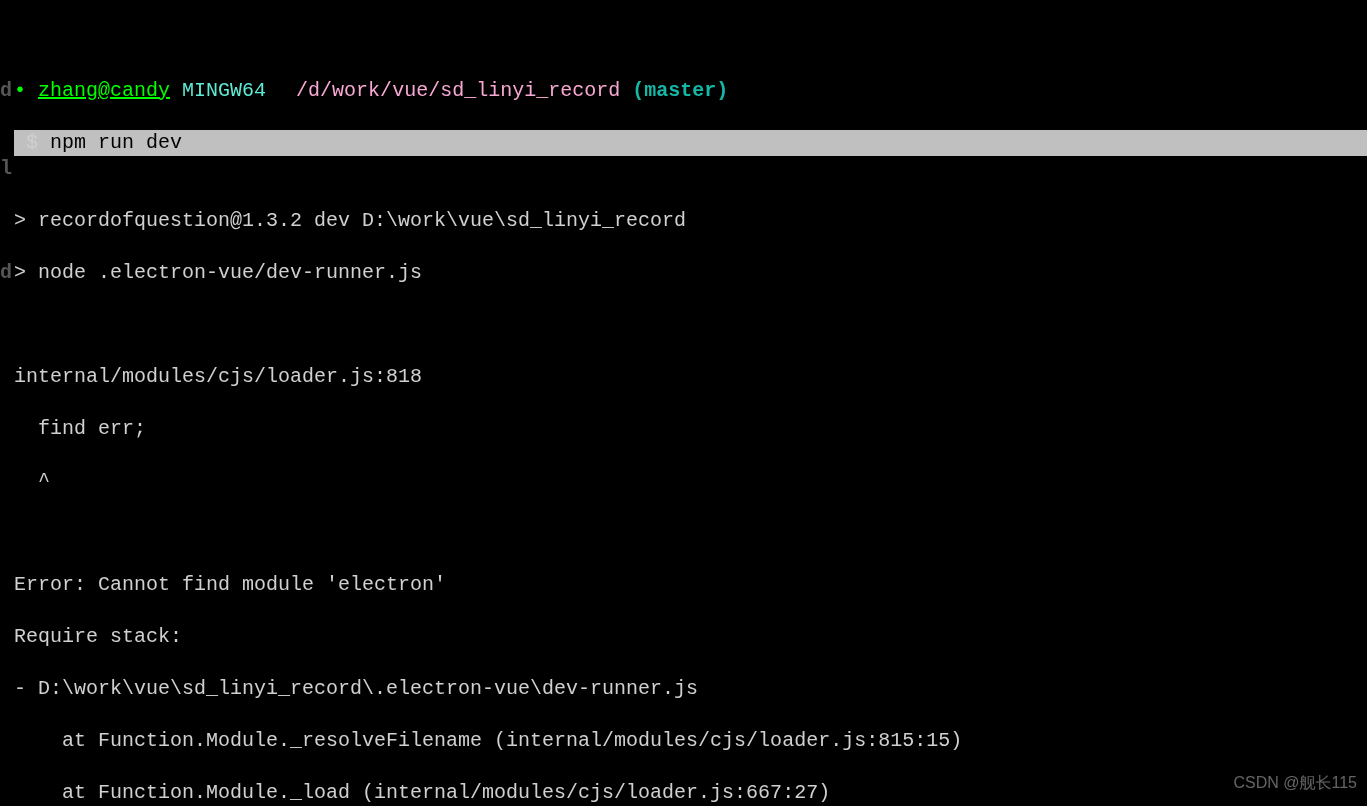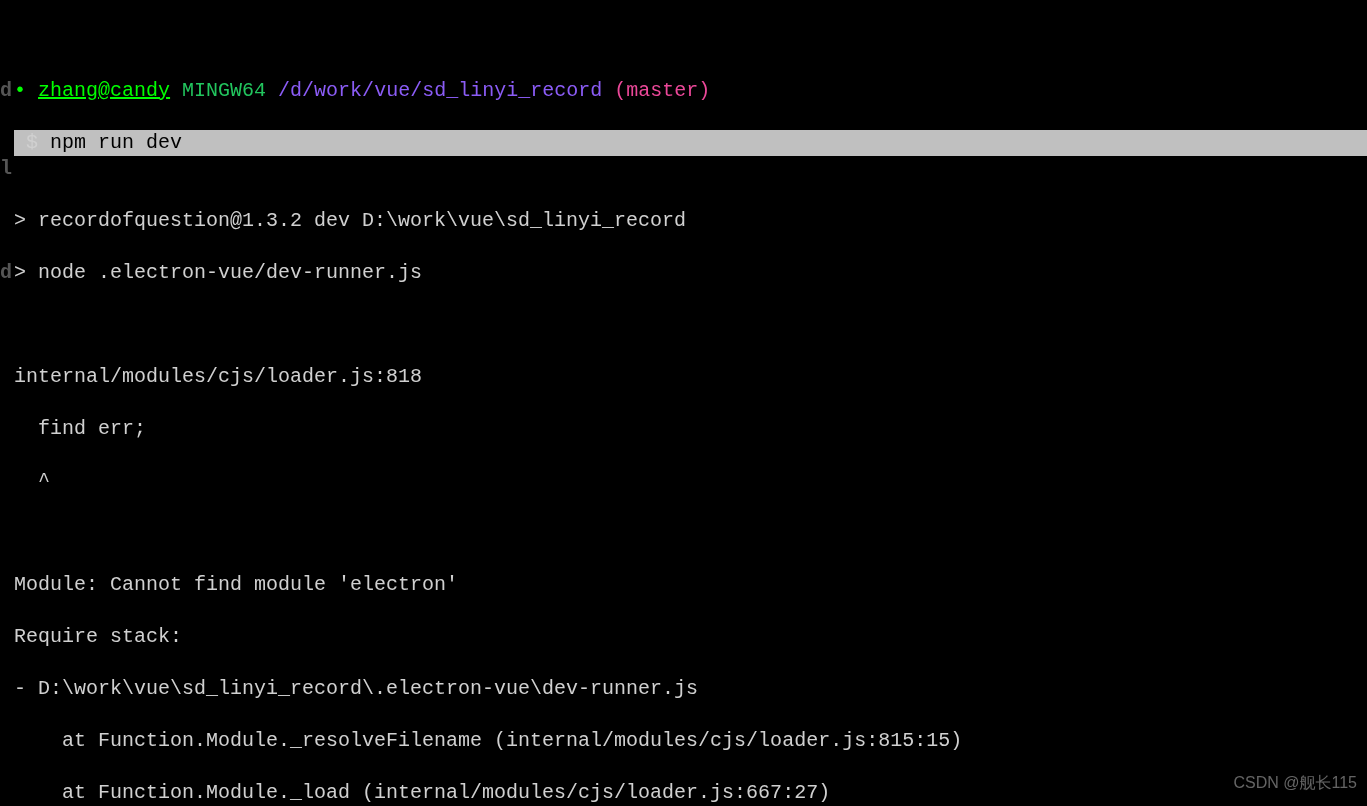--- a/index.html
+++ b/index.html
@@ -34,23 +34,23 @@
   }
   .content {
     position: absolute;
     left: 14px;
     top: 0;
     right: 0;
   }
   .line { white-space: pre; }
   .bullet { color: #00ff00; }
   .user-host { color: #00ff00; text-decoration: underline; }
-  .mingw { color: #22c55e; text-align: right; }
-  .path { color: #8b5cf6; }
-  .branch { color: #ec4899; }
+  .mingw { color: #5eead4; text-align: right; }
+  .path { color: #f9a8d4; margin-left: 18px; }
+  .branch { color: #14b8a6; font-weight: bold; }
   .prompt-sign { color: #d0d0d0; }
   .hl { background: #c0c0c0; color: #000000; display: inline-block; width: calc(100% + 0px); }
   .txt { color: #d0d0d0; }
   .watermark {
     position: absolute;
     right: 10px;
     bottom: 10px;
     font-size: 16px;
     color: rgba(200,200,200,0.5);
     font-family: sans-serif;
@@ -77,21 +77,21 @@
 <div class="line"><span class="bullet">•</span> <span class="user-host">zhang@candy</span> <span class="mingw">MINGW64</span> <span class="path">/d/work/vue/sd_linyi_record</span> <span class="branch">(master)</span></div>
 <div class="line hl"> <span class="prompt-sign">$</span> <span>npm run dev</span></div>
 <div class="line"> </div>
 <div class="line txt">&gt; recordofquestion@1.3.2 dev D:\work\vue\sd_linyi_record</div>
 <div class="line txt">&gt; node .electron-vue/dev-runner.js</div>
 <div class="line"> </div>
 <div class="line txt">internal/modules/cjs/loader.js:818</div>
 <div class="line txt">  find err;</div>
 <div class="line txt">  ^</div>
 <div class="line"> </div>
-<div class="line txt">Module: Cannot find module 'electron'</div>
+<div class="line txt">Error: Cannot find module 'electron'</div>
 <div class="line txt">Require stack:</div>
 <div class="line txt">- D:\work\vue\sd_linyi_record\.electron-vue\dev-runner.js</div>
 <div class="line txt">    at Function.Module._resolveFilename (internal/modules/cjs/loader.js:815:15)</div>
 <div class="line txt">    at Function.Module._load (internal/modules/cjs/loader.js:667:27)</div>
 
 
 
 
 
 

